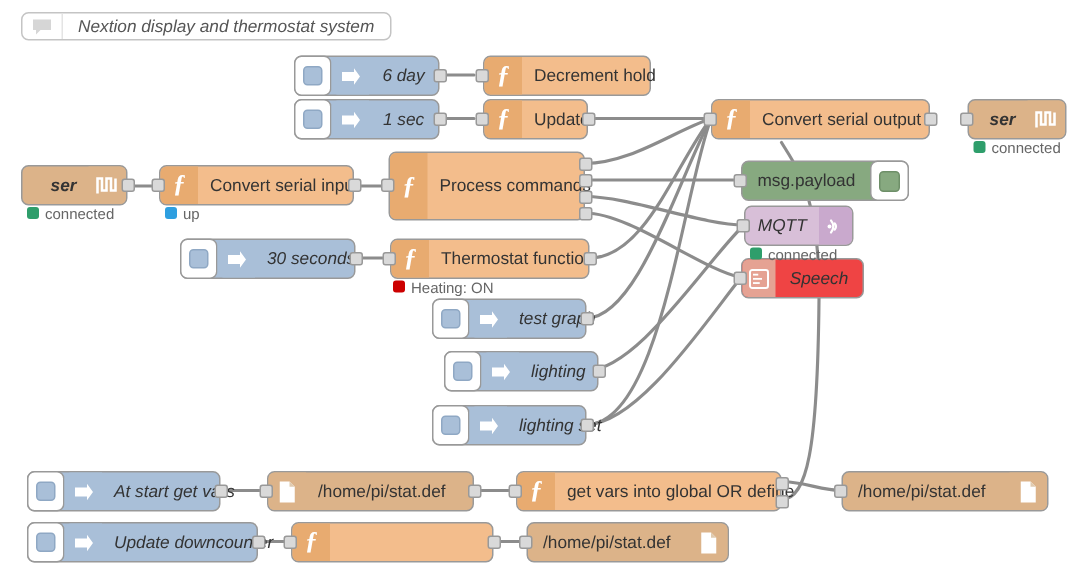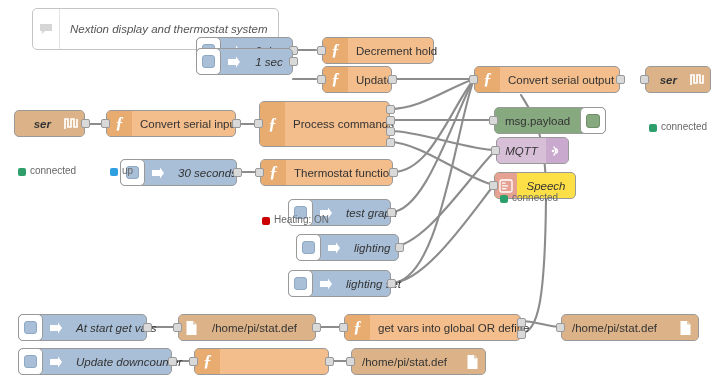--- a/index.html
+++ b/index.html
@@ -82,21 +82,21 @@
   .n-inject { background: #a9bfd8; }
   .n-inject .icell { background: #a9bfd8; }
   .n-function { background: #f3bd8c; }
   .n-function .icell { background: #e8ab70; }
   .n-serial { background: #dcb389; }
   .n-serial .icell { background: #dcb389; }
   .n-debug { background: #87a980; align-items: center; }
   .n-debug .icell { background: #87a980; }
   .n-mqtt { background: #d8bfd8; }
   .n-mqtt .icell { background: #c9a9cd; }
-  .n-speech { background: #fde047; text-align: center; }
+  .n-speech { background: #ef4444; text-align: center; }
   .n-speech .icell { background: #e5a293; }
   .n-file { background: #dcb389; }
   .n-file .icell { background: #dcb389; }
 
   
   .inject-btn {
     position: absolute;
     left: -1px; top: -1px;
     width: 25px; height: 27px;
     background: #ffffff;
@@ -177,46 +177,44 @@
     background: #87a980;
     border: 1px solid #6e8f68;
     border-radius: 3px;
     box-sizing: border-box;
   }
 
   
   .status {
     position: absolute;
     display: flex;
-    align-items: flex-end;
+    align-items: flex-start;
     font-size: 10px;
     color: #666666;
     white-space: nowrap;
     z-index: 6;
-    margin-top: 27px;
   }
   .status .dot {
     width: 8px; height: 8px;
     border-radius: 2px;
     margin-right: 4px;
     display: inline-block;
   }
 
   
   .comment {
     position: absolute;
     display: flex;
     align-items: stretch;
-    height: 42px;
+    height: 19px;
     background: #ffffff;
     border: 1px solid #c4c4c4;
     border-radius: 5px;
     box-sizing: border-box;
     z-index: 5;
-    margin-left: 18px;
   }
   .comment .cicon {
     width: 26px;
     flex: 0 0 26px;
     display: flex;
     align-items: center;
     justify-content: center;
     border-right: 1px solid #e4e4e4;
   }
   .comment .ctext {
@@ -301,21 +299,21 @@
       <span class="icell">
         <svg class="g-arrow" viewBox="0 0 14 14" xmlns="http://www.w3.org/2000/svg">
           <path d="M1,4 H9 V1.5 L13,7 L9,12.5 V10 H1 Z" fill="#ffffff"></path>
         </svg>
       </span>
       <span class="label center italic">6 day</span>
     </div>
     <span class="port out"></span>
   </div>
 
-  <div class="node n-inject" style="left:196px; top:48px; width:97px;">
+  <div class="node n-inject" style="left:196px; top:66px; width:97px;">
     <div class="inject-btn">
         <i></i>
       </div>
     <div class="inject-body">
       <span class="icell">
         <svg class="g-arrow" viewBox="0 0 14 14" xmlns="http://www.w3.org/2000/svg">
           <path d="M1,4 H9 V1.5 L13,7 L9,12.5 V10 H1 Z" fill="#ffffff"></path>
         </svg>
       </span>
       <span class="label center italic">1 sec</span>

